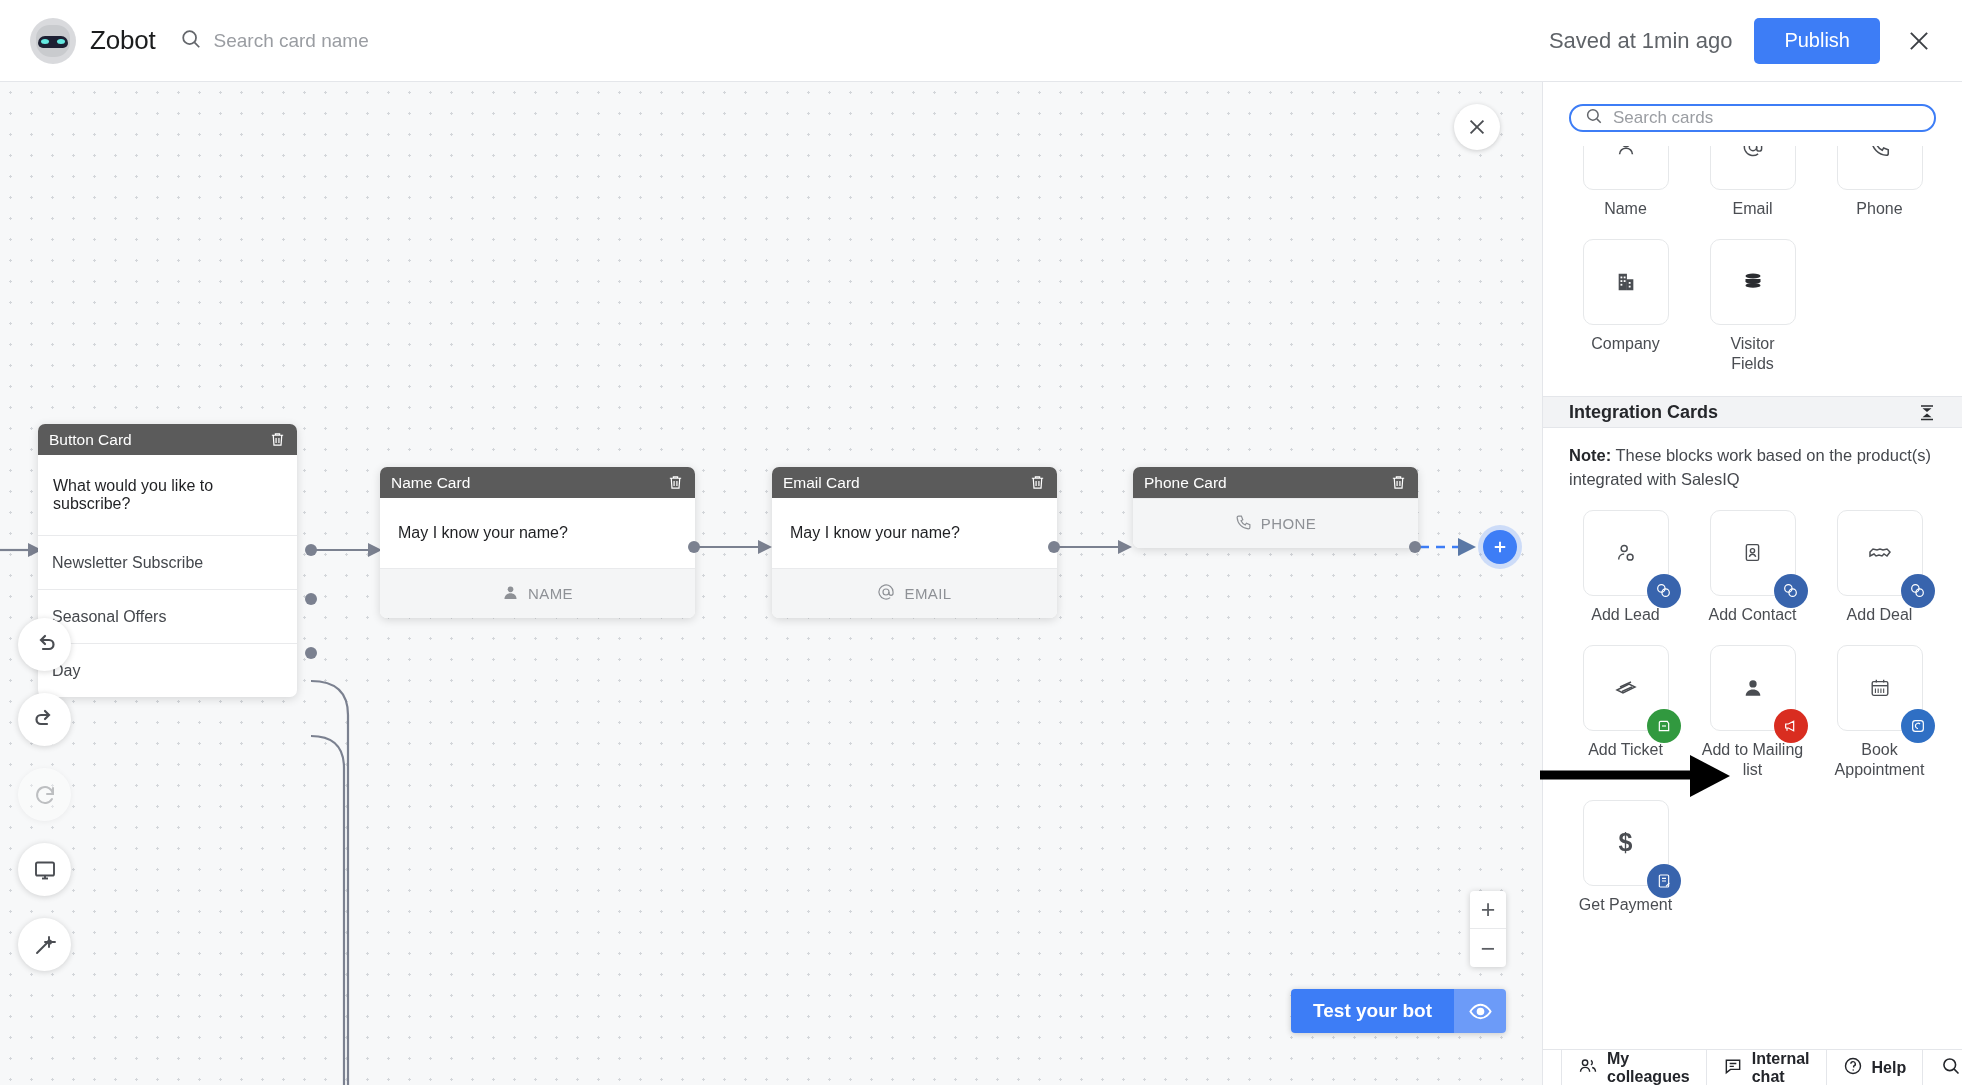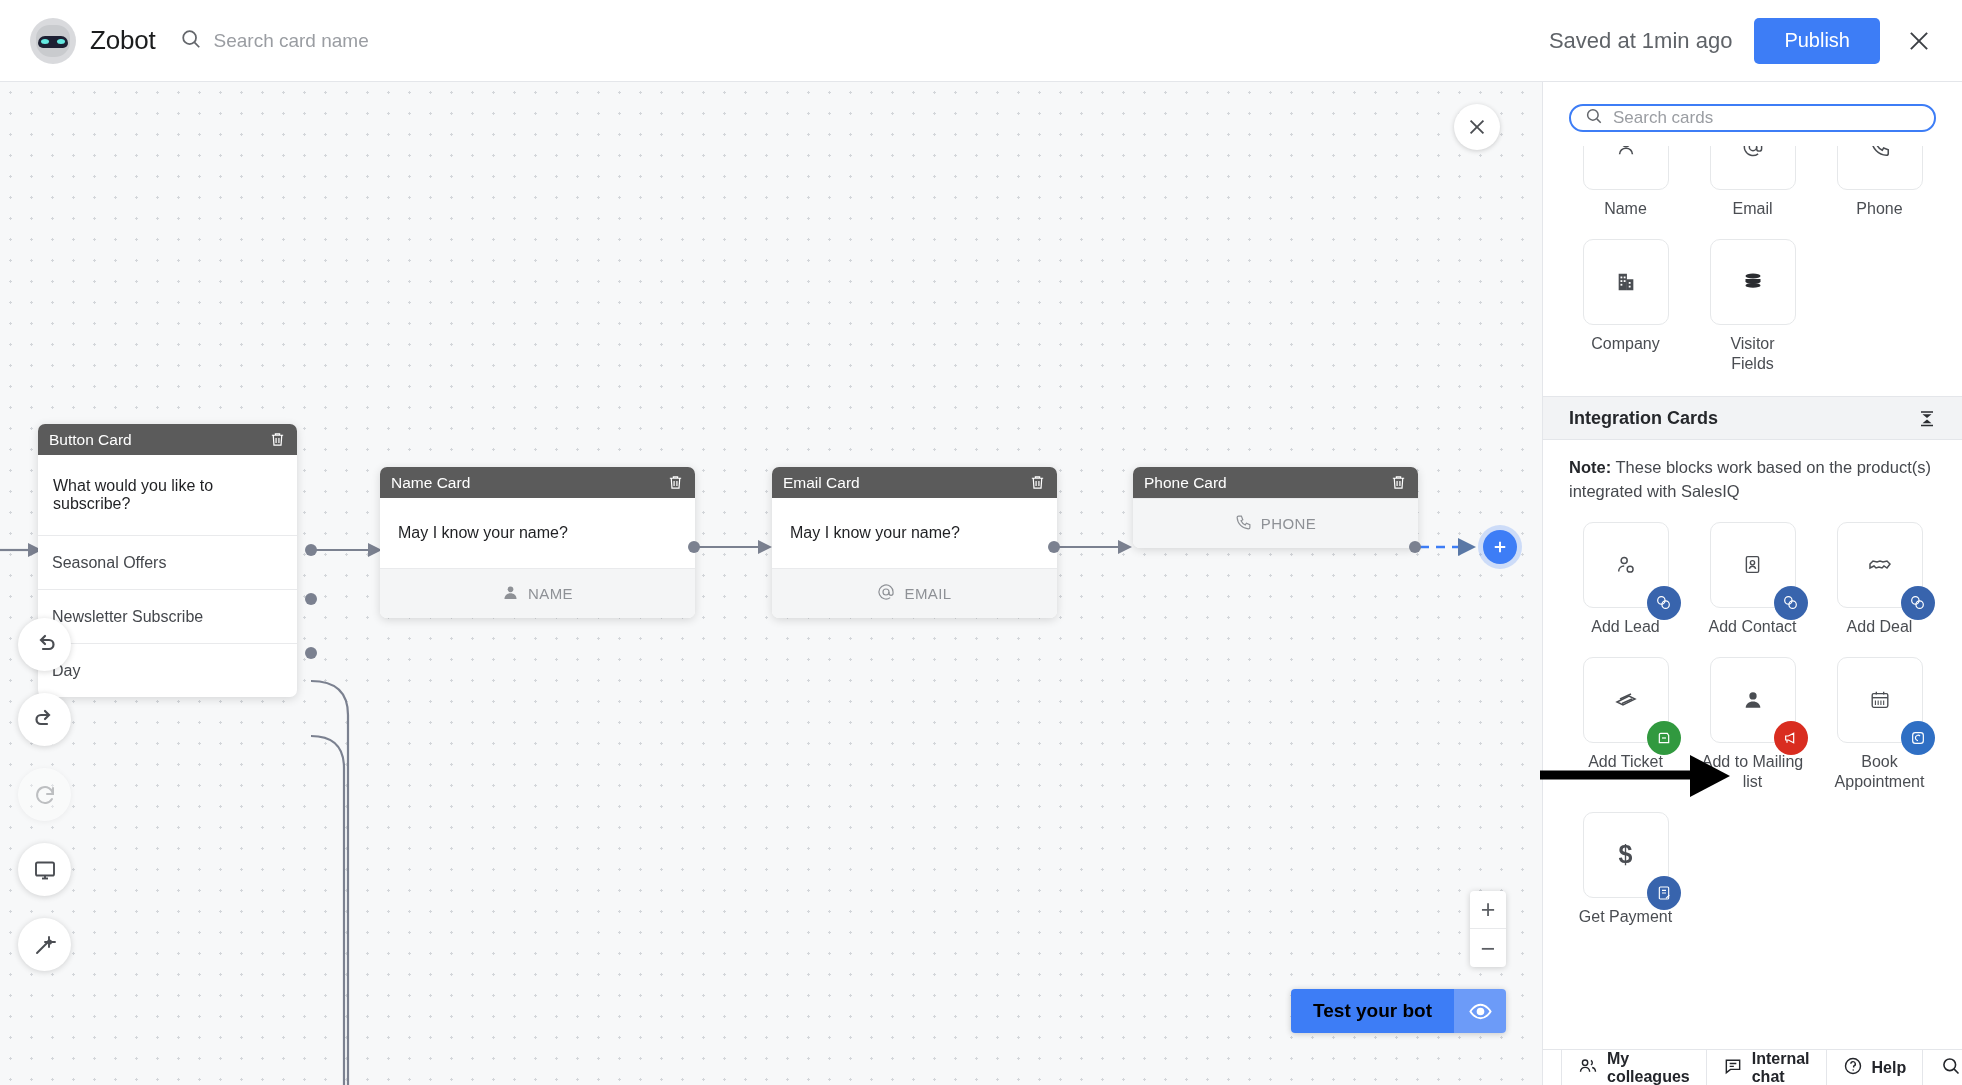--- a/index.html
+++ b/index.html
@@ -118,21 +118,21 @@
     height: 38px; display: flex; align-items: center; justify-content: center;
     font-size: 25px; color: #5c5f64; cursor: pointer;
   }
   .zoom-box div:first-child { border-bottom: 1px solid #e8e9eb; }
   .test-bar {
     position: absolute; right: 36px; bottom: 52px;
     display: flex; border-radius: 4px; overflow: hidden;
     box-shadow: 0 1px 6px rgba(0,0,0,.2);
   }
   .test-bar .lbl {
-    background: #3d7df6; color: #000000; font-size: 19px; font-weight: bold;
+    background: #3d7df6; color: #ffffff; font-size: 19px; font-weight: bold;
     padding: 12px 22px; height: 44px; display: flex; align-items: center; cursor: pointer;
   }
   .test-bar .eyebtn {
     background: #6c9bf8; width: 52px; height: 44px;
     display: flex; align-items: center; justify-content: center; cursor: pointer;
   }
 
   
   .panel {
     position: absolute; right: 0; top: 82px; width: 420px; height: 1003px;
@@ -168,21 +168,21 @@
     border-radius: 50%; display: flex; align-items: center; justify-content: center;
   }
   .badge.crm { background: #3864ad; }
   .badge.desk { background: #31993f; }
   .badge.campaign { background: #d92d20; }
   .badge.bookings { background: #2f6fc4; }
   .badge.books { background: #3864ad; }
 
   .section-hdr {
     background: #f2f3f5; border-top: 1px solid #e4e6ea; border-bottom: 1px solid #e4e6ea;
-    height: 44px; display: flex; align-items: center; padding: 0 26px;
+    height: 32px; display: flex; align-items: center; padding: 0 26px;
     font-size: 18px; color: #25272b; font-weight: bold; margin-top: 10px;
   }
   .section-hdr .collapse { margin-left: auto; cursor: pointer; line-height: 0; }
   .note {
     padding: 16px 26px 18px 26px; font-size: 16.5px; color: #45484d; line-height: 1.45;
   }
   .note b { color: #25272b; }
 
   .panel-footer {
     height: 36px; border-top: 1px solid #e4e6ea; display: flex; align-items: center;
@@ -273,22 +273,22 @@
         <span>Button Card</span>
         <span class="trash">
           <svg width="17" height="17" viewBox="0 0 24 24" fill="none" stroke="#fff" stroke-width="1.7">
             <path d="M4 6h16M9 6V4h6v2M6 6l1 14h10l1-14"></path>
               <line x1="10" y1="10" x2="10" y2="17"></line>
               <line x1="14" y1="10" x2="14" y2="17"></line>
           </svg>
         </span>
       </div>
       <div class="node-body" style="padding:22px 15px 22px 15px;">What would you like to subscribe?</div>
+      <div class="btn-row">Newsletter Subscribe</div>
       <div class="btn-row">Seasonal Offers</div>
-      <div class="btn-row">Newsletter Subscribe</div>
       <div class="btn-row">Day</div>
     </div>
     <div class="port" style="left:305px; top:462px;"></div>
     <div class="port" style="left:305px; top:511px;"></div>
     <div class="port" style="left:305px; top:565px;"></div>
 
     <div class="node" style="left:380px; top:385px; width:315px;">
       <div class="node-hdr">
         <span>Name Card</span>
         <span class="trash">

